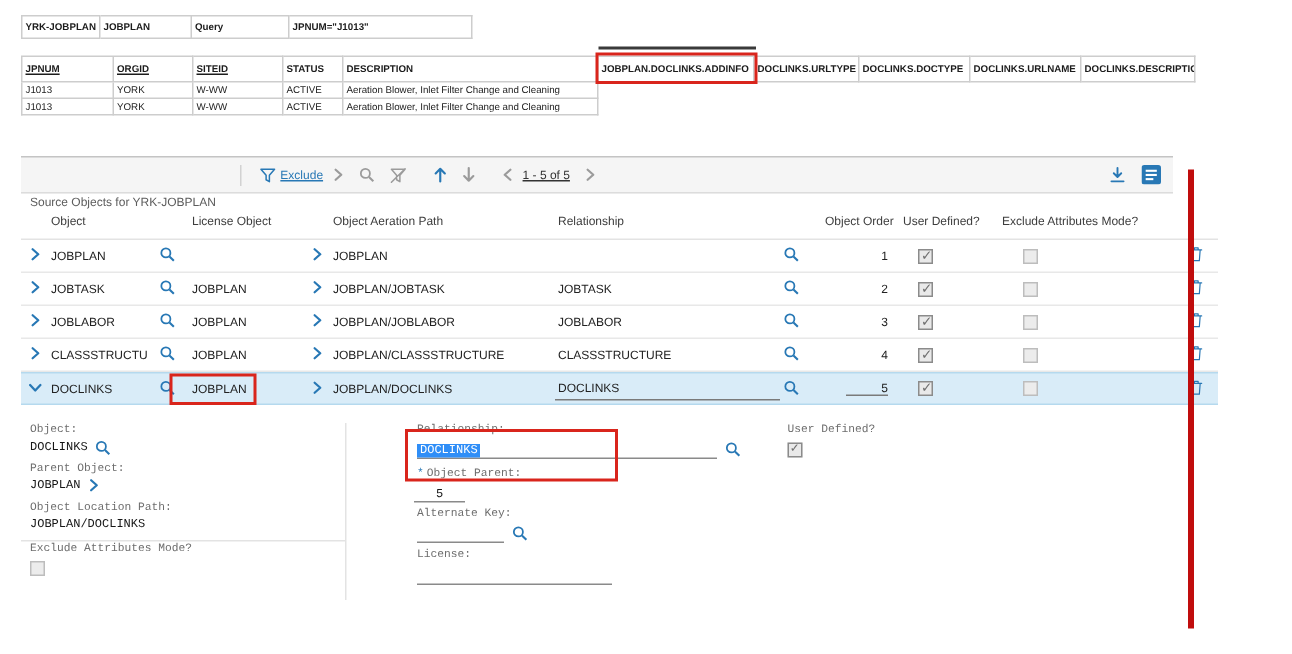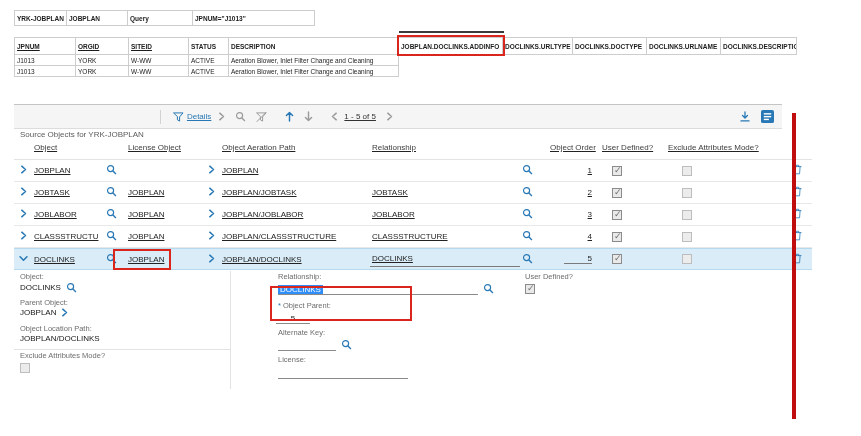--- a/index.html
+++ b/index.html
@@ -30,21 +30,21 @@
   .tb-filter { font-size:8px; color:#2878b5; text-decoration:underline; margin:0 3px; cursor:pointer; }
   .tbi { display:inline-flex; align-items:center; margin-left:4px; }
   .ml8 { margin-left:10px; } .ml18 { margin-left:18px; } .ml10 { margin-left:10px; }
   .tb-pag { font-size:8px; color:#333; margin:0 6px;text-decoration:underline; }
   .tb-spacer { flex:1; }
 
   
   .grid { position:absolute; left:14px; top:136px; width:798px; font-size:8px; color:#222; }
   .g-head, .g-row { display:grid;
     grid-template-columns:18px 72px 22px 76px 18px 150px 150px 28px 52px 62px 120px 30px;
-    align-items:center;text-decoration:underline; }
+    align-items:center; }
   .g-head { height:24px; border-bottom:1px solid #e3e3e3; }
   .g-row { height:22px; border-bottom:1px solid #e8e8e8; }
   .g-row.sel { background:#d9ecf8; border-top:1px solid #b5d9ee; border-bottom:1px solid #b5d9ee; }
   .gc { overflow:hidden; white-space:nowrap; padding:0 2px; }
   .gc.h { color:#3d3d3d; }
   .gc.exclh { padding-left:6px; }
   .gc.center { display:flex; justify-content:center; align-items:center; padding:0; }
   .gc.cbc { display:flex; justify-content:flex-start; padding-left:12px; }
   .gc.excl { display:flex; justify-content:flex-start; padding-left:20px; }
   .gc.order { text-align:right; padding-right:8px; }
@@ -53,21 +53,21 @@
 
   .cb { display:inline-block; width:10px; height:10px; border:1px solid #9a9a9a; background:#fff; position:relative; }
   .cb.checked { background:#e9e9e9; border-color:#8b8b8b; }
   .cb.checked::after { content:"\2713"; position:absolute; left:1px; top:-2px; font-size:9px; color:#707070; }
   .cb.dim { background:#ececec; border-color:#bdbdbd; }
 
   
   .details-hd { position:absolute; left:14px; top:270px; width:798px; height:17px;
                 background:#fcfcfc; border-top:1px solid #cdcdcd; border-bottom:1px solid #eeeeee;
                 display:flex; align-items:center; padding-left:6px; font-size:8px; color:#333; }
-  .form { position:absolute; left:0; top:269px; width:747px; height:149px; }
+  .form { position:absolute; left:0; top:280px; width:747px; height:149px;font-family:Liberation Mono, monospace; }
   .vdiv { position:absolute; left:230px; top:2px; width:1px; height:118px; background:#e3e3e3; }
   .hdiv { position:absolute; left:14px; top:80px; width:216px; height:1px; background:#e3e3e3; }
   .dlbl { position:absolute; font-size:7.5px; color:#6d6d6d; white-space:nowrap; display:flex; }
   .dval { position:absolute; display:flex; align-items:center; gap:5px; font-size:8px; color:#161616; white-space:nowrap; }
   .ufield { display:inline-flex; align-items:flex-end; height:13px; border-bottom:1px solid #8a8a8a; font-size:8px; color:#161616; }
   .ufield.center { justify-content:center; }
   .chip { background:#2f8ef7; color:#fff; padding:0 2px; font-size:8px; }
   .req { color:#2878b5; margin-right:2px; }
   .mlk { display:inline-flex; }
 
@@ -130,21 +130,21 @@
   <div class="blackline"></div>
 
   <div class="toolbar">
     <span class="tb-title">Source Objects for YRK-JOBPLAN</span>
     <span class="tb-div"></span>
     <span class="tbi">
         <svg width="11" height="10" viewBox="0 0 12 11" fill="none" stroke="#2878b5" stroke-width="1.1" stroke-linecap="round" stroke-linejoin="round">
           <path d="M1 1 H11 L7.2 5.4 V10 L4.8 8.6 V5.4 Z"></path>
         </svg>
       </span>
-    <span class="tb-filter">Details</span>
+    <span class="tb-filter">Exclude</span>
     <span class="tbi">
         <svg width="7" height="9" viewBox="0 0 8 10" fill="none" stroke="#9b9b9b" stroke-width="1.7" stroke-linecap="round" stroke-linejoin="round">
           <path d="M2 1.2 L6.3 5 L2 8.8"></path>
         </svg>
       </span>
     <span class="tbi ml8">
         <svg width="11" height="11" viewBox="0 0 12 12" fill="none" stroke="#9b9b9b">
           <circle cx="5" cy="5" r="3.3" stroke-width="1.3"></circle>
           <line x1="7.6" y1="7.6" x2="10.8" y2="10.8" stroke-width="1.5"></line>
         </svg>

